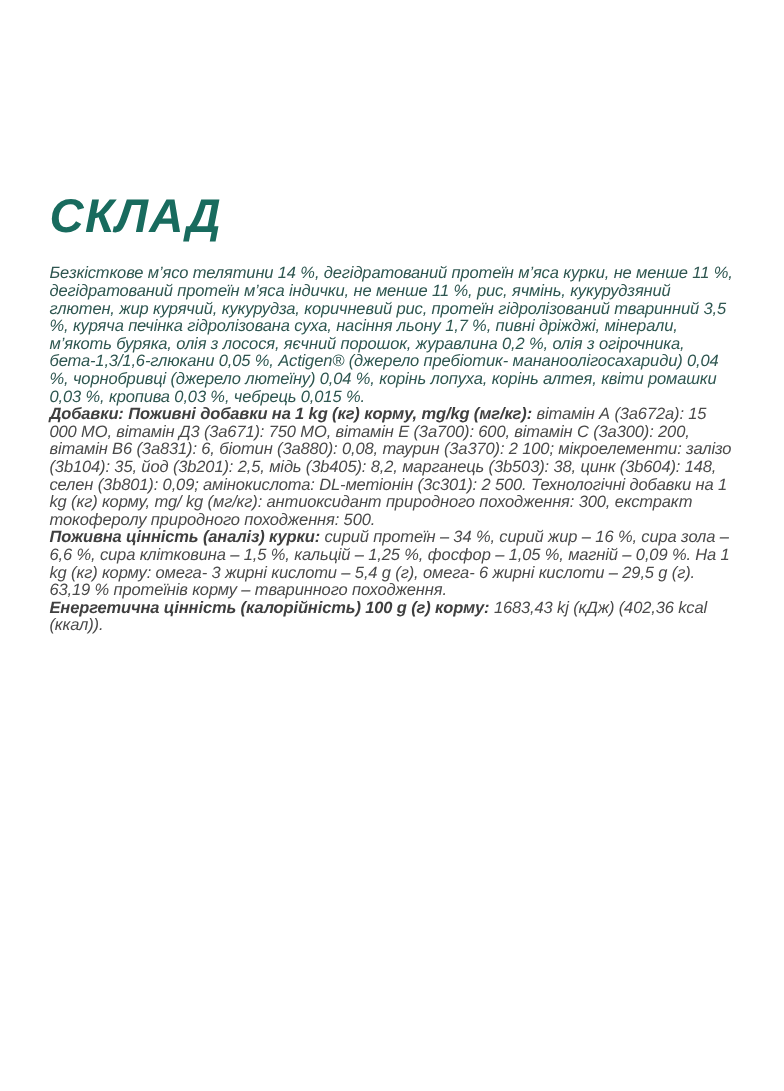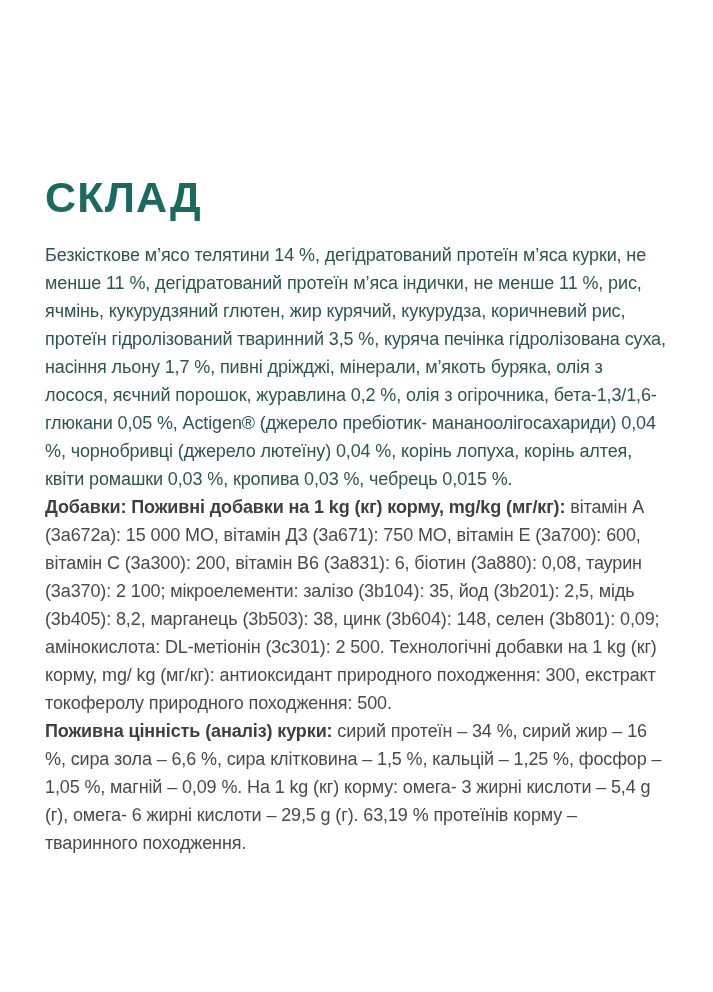--- a/index.html
+++ b/index.html
@@ -17,42 +17,43 @@
     -webkit-font-smoothing: antialiased;
   }
 
   .page {
     position: absolute;
     left: 0;
     top: 0;
     width: 713px;
     height: 992px;
     background: #ffffff;
+    font-style: italic;
   }
 
   .content {
     position: absolute;
     left: 45px;
     top: 176px;
     width: 625px;
   }
 
   .page-title {
     font-size: 43px;
     font-weight: bold;
     letter-spacing: 1.2px;
     line-height: 1.0;
     color: #186b5e;
     margin: 0 0 22px 0;
     font-family: "Liberation Sans", "DejaVu Sans", sans-serif;
   }
 
   .body-block {
-    font-size: 18px;
-    line-height: 28px;
+    font-size: 15px;
+    line-height: 16px;
     letter-spacing: -0.12px;
     margin: 0;
     text-align: left;
   }
 
   .block-ingredients {
     color: #2e5650;
   }
 
   .block-dark {
@@ -73,15 +74,16 @@
   <div class="content">
 
     <h1 class="page-title">СКЛАД</h1>
 
     <p class="body-block block-ingredients">Безкісткове м’ясо телятини 14 %, дегідратований протеїн м’яса курки, не менше 11 %, дегідратований протеїн м’яса індички, не менше 11 %, рис, ячмінь, кукурудзяний глютен, жир курячий, кукурудза, коричневий рис, протеїн гідролізований тваринний 3,5 %, куряча печінка гідролізована суха, насіння льону 1,7 %, пивні дріжджі, мінерали, м’якоть буряка, олія з лосося, яєчний порошок, журавлина 0,2 %, олія з огірочника, бета-1,3/1,6-глюкани 0,05 %, Actigen® (джерело пребіотик- мананоолігосахариди) 0,04 %, чорнобривці (джерело лютеїну) 0,04 %, корінь лопуха, корінь алтея, квіти ромашки 0,03 %, кропива 0,03 %, чебрець 0,015 %.</p>
 
     <p class="body-block block-dark"><span class="lead">Добавки: Поживні добавки на 1 kg (кг) корму, mg/kg (мг/кг):</span><span> вітамін А (3а672а): 15 000 МО, вітамін Д3 (3а671): 750 МО, вітамін Е (3а700): 600, вітамін С (3а300): 200, вітамін В6 (3а831): 6, біотин (3а880): 0,08, таурин (3а370): 2 100; мікроелементи: залізо (3b104): 35, йод (3b201): 2,5, мідь (3b405): 8,2, марганець (3b503): 38, цинк (3b604): 148, селен (3b801): 0,09; амінокислота: DL-метіонін (3с301): 2 500. Технологічні добавки на 1 kg (кг) корму, mg/ kg (мг/кг): антиоксидант природного походження: 300, екстракт токоферолу природного походження: 500.</span></p>
 
     <p class="body-block block-dark"><span class="lead">Поживна цінність (аналіз) курки:</span><span> сирий протеїн – 34 %, сирий жир – 16 %, сира зола – 6,6 %, сира клітковина – 1,5 %, кальцій – 1,25 %, фосфор – 1,05 %, магній – 0,09 %. На 1 kg (кг) корму: омега- 3 жирні кислоти – 5,4 g (г), омега- 6 жирні кислоти – 29,5 g (г). 63,19 % протеїнів корму – тваринного походження.</span></p>
 
+    <p class="body-block block-dark"><span class="lead">Енергетична цінність (калорійність) 100 g (г) корму:</span><span> 1683,43 kj (кДж) (402,36 kcal (ккал)).</span></p>
 
   </div>
 </div>
 
 </body></html>

